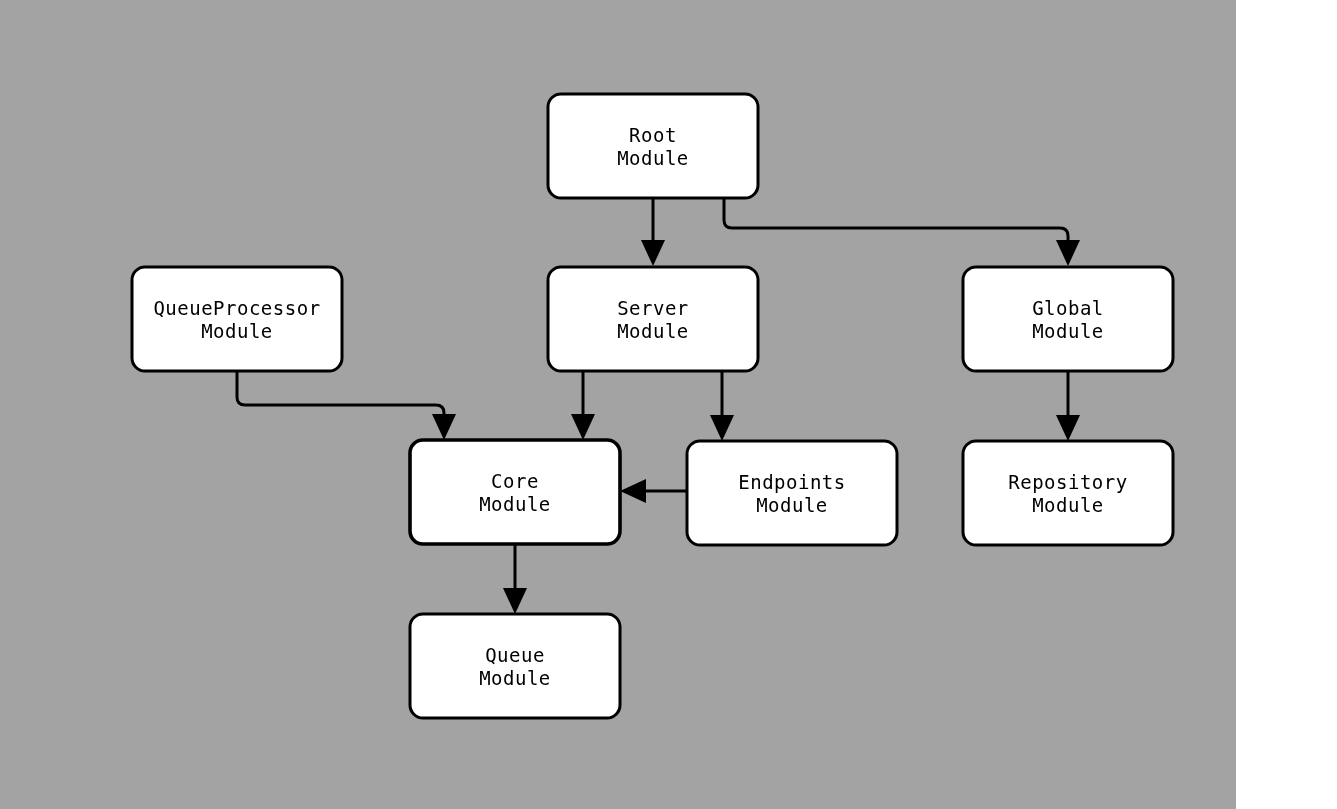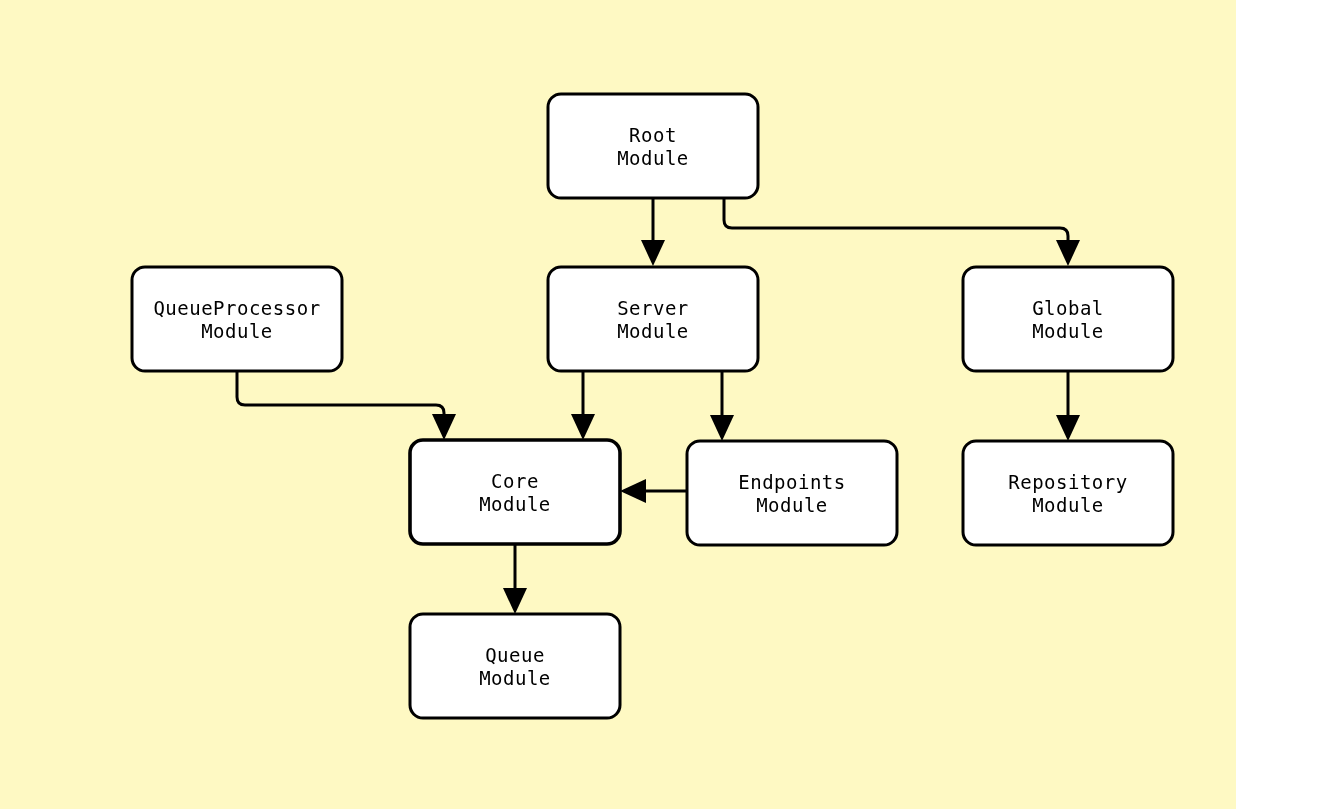--- a/index.html
+++ b/index.html
@@ -10,21 +10,21 @@
   body {
     width: 1337px;
     height: 809px;
     font-family: "DejaVu Sans Mono", "Liberation Mono", monospace;
     overflow: hidden;
   }
   #diagram-root {
     position: relative;
     width: 1236px;
     height: 809px;
-    background: #fef9c3;
+    background: #a3a3a3;
   }
   svg.diagram-canvas {
     position: absolute;
     left: 0;
     top: 0;
     width: 1337px;
     height: 809px;
     display: block;
   }
   .node-rect {

